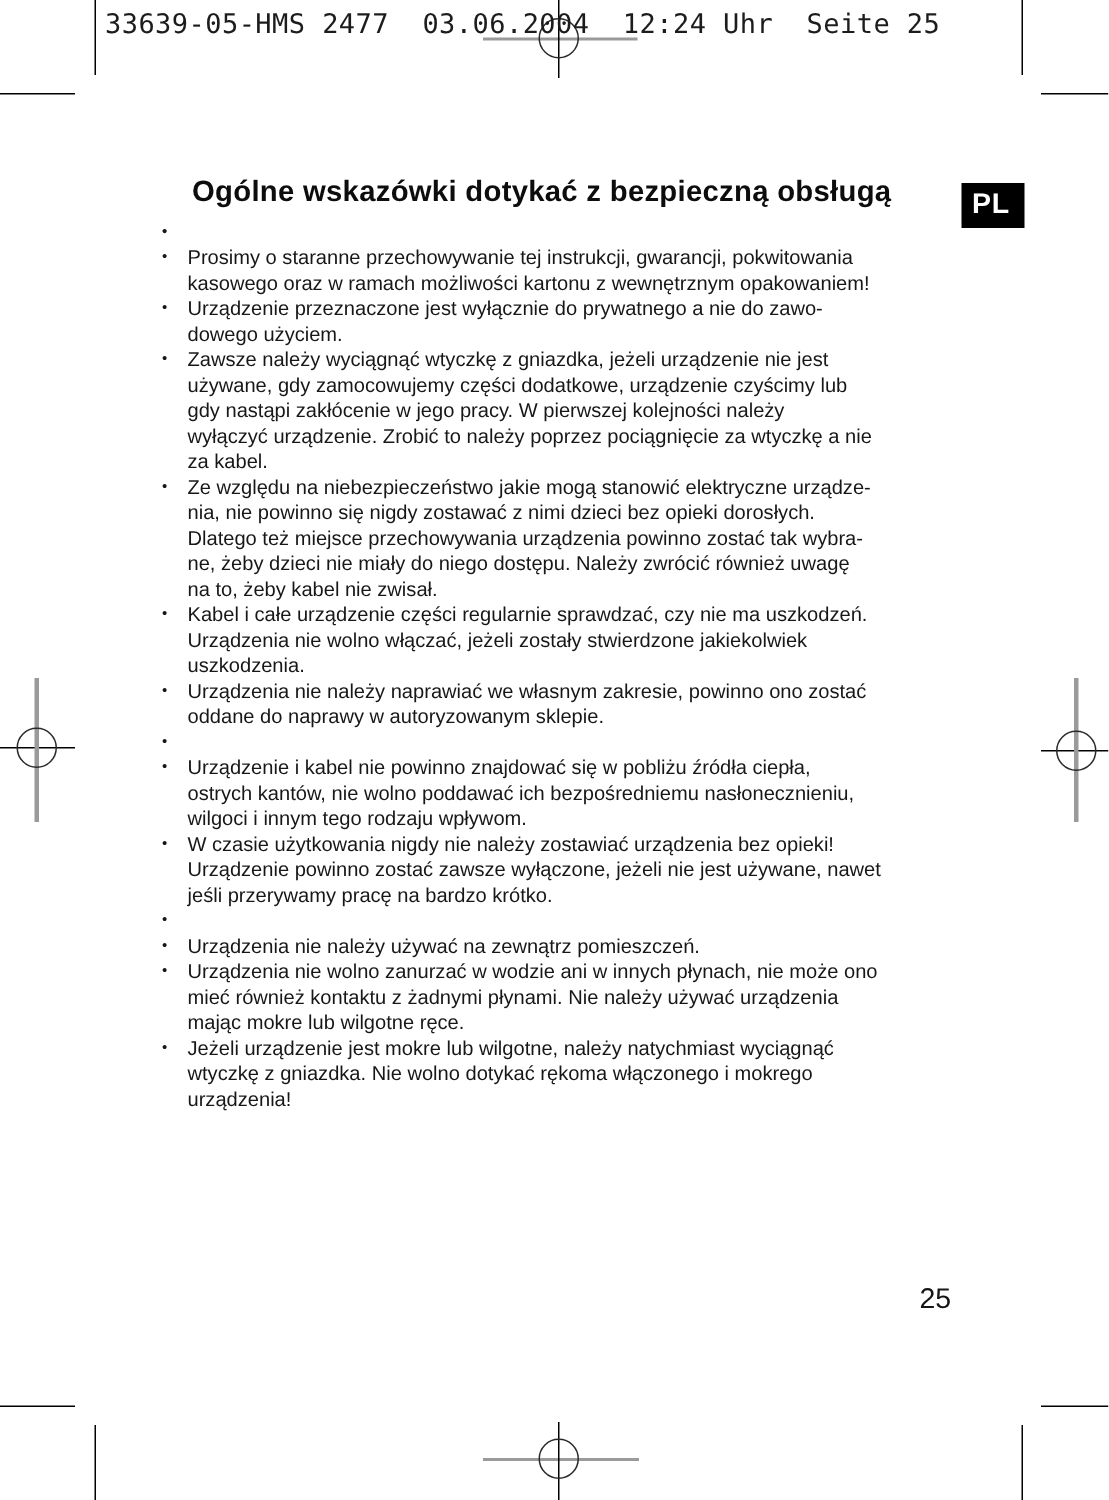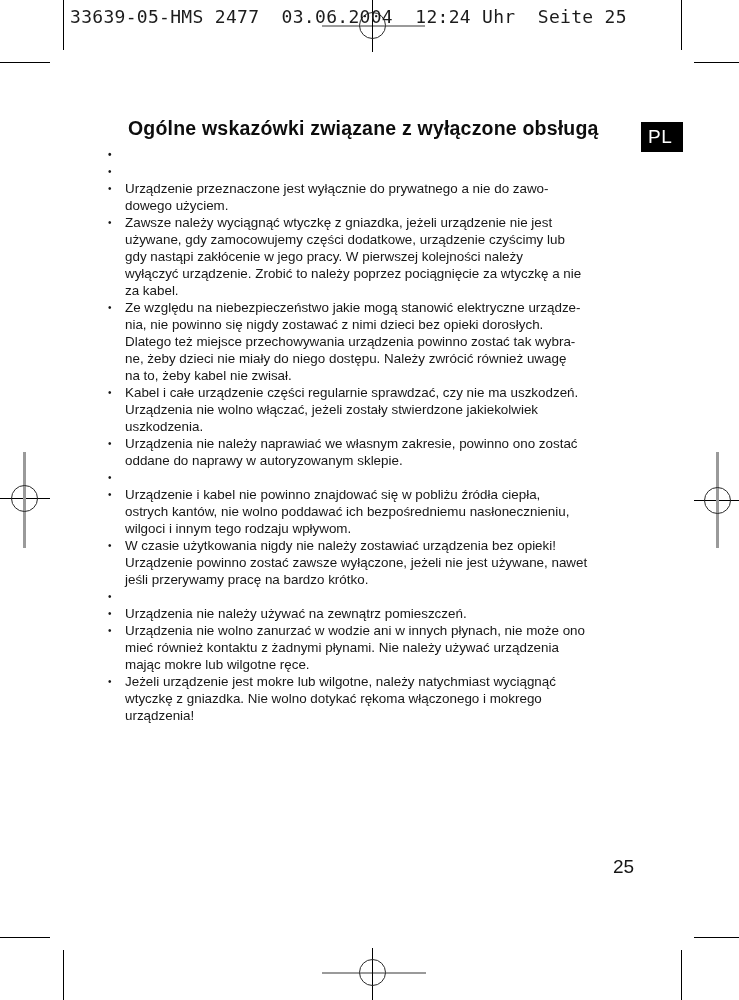--- a/index.html
+++ b/index.html
@@ -71,21 +71,21 @@
     color: #0d0d0d;
     white-space: pre;
   }
   .lang-badge {
     position: absolute;
     left: 641px; top: 122px;
     width: 42px; height: 30px;
     background: #000;
     color: #fff;
     font-size: 19px;
-    font-weight: 400;
+    font-weight: 700;
     line-height: 30px;
     padding-left: 7px;
     letter-spacing: 0.5px;
   }
 
   
   .safety-list {
     position: absolute;
     left: 106px; top: 146px;
     width: 560px;
@@ -139,29 +139,31 @@
 <div class="mark rl-h"></div>
 <div class="mark gray rl-v"></div>
 <div class="reg-circle rl-c"></div>
 
 <div class="mark rr-h"></div>
 <div class="mark gray rr-v"></div>
 <div class="reg-circle rr-c"></div>
 
 <div class="slug">33639-05-HMS 2477  03.06.2004  12:24 Uhr  Seite 25</div>
 
-<h1 class="page-title">Ogólne wskazówki związane z wyłączone obsługą</h1>
+<h1 class="page-title">Ogólne wskazówki dotykać z bezpieczną obsługą</h1>
 <div class="lang-badge">PL</div>
 
 <ul class="safety-list">
     <li class="bullet-item bold">
       <span class="dot">•</span>
     </li>
     <li class="bullet-item">
       <span class="dot">•</span>
+      <span class="txt">Prosimy o staranne przechowywanie tej instrukcji, gwarancji, pokwitowania
+kasowego oraz w ramach możliwości kartonu z wewnętrznym opakowaniem!</span>
     </li>
     <li class="bullet-item">
       <span class="dot">•</span>
       <span class="txt">Urządzenie przeznaczone jest wyłącznie do prywatnego a nie do zawo-
 dowego użyciem.</span>
     </li>
     <li class="bullet-item">
       <span class="dot">•</span>
       <span class="txt">Zawsze należy wyciągnąć wtyczkę z gniazdka, jeżeli urządzenie nie jest
 używane, gdy zamocowujemy części dodatkowe, urządzenie czyścimy lub

